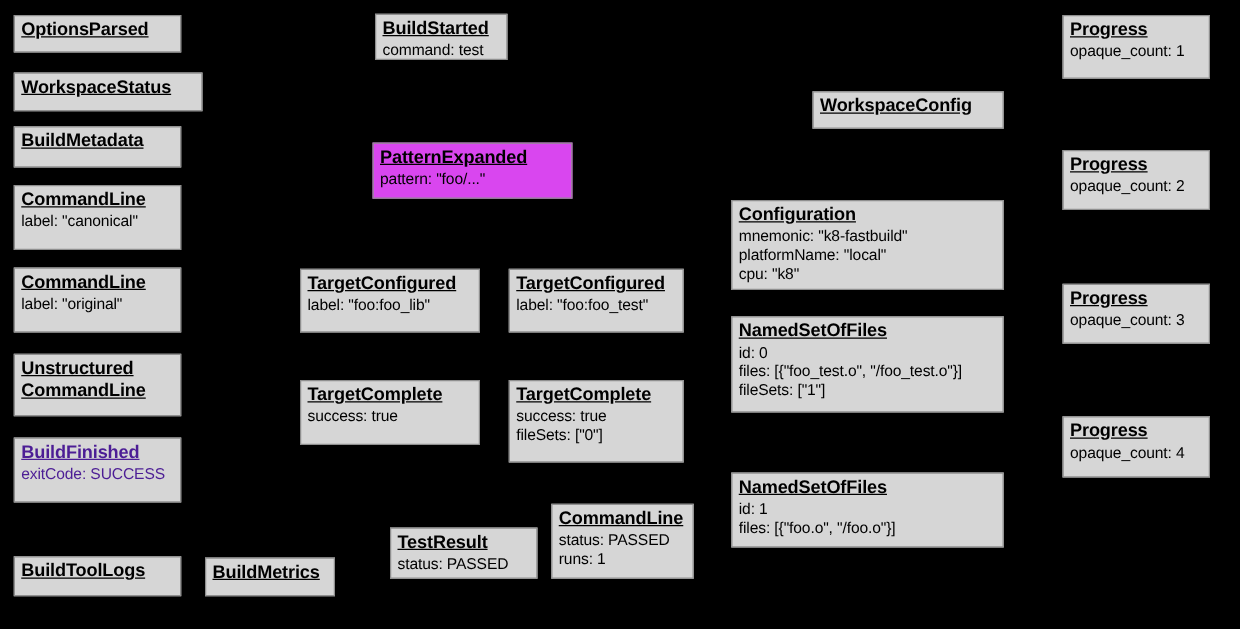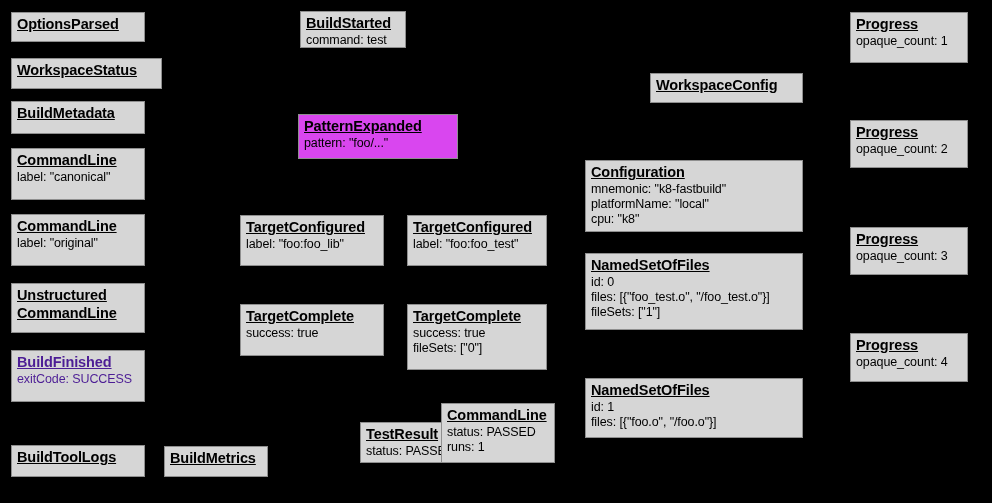--- a/index.html
+++ b/index.html
@@ -119,21 +119,21 @@
         <span class="node-field">success: true</span>
       </span>
     </div>
     <div class="node" style="left: 407px; top: 304px; width: 140px; height: 66px; background: rgb(214, 214, 214); border-color: rgb(143, 143, 143); color: rgb(0, 0, 0);">
       <span class="node-title">TargetComplete</span>
       <span class="node-fields">
         <span class="node-field">success: true</span>
         <span class="node-field">fileSets: ["0"]</span>
       </span>
     </div>
-    <div class="node" style="left: 312px; top: 422px; width: 118px; height: 41px; background: rgb(214, 214, 214); border-color: rgb(143, 143, 143); color: rgb(0, 0, 0); margin-left: 48px;">
+    <div class="node" style="left: 312px; top: 422px; width: 118px; height: 41px; background: rgb(214, 214, 214); border-color: rgb(143, 143, 143); color: rgb(0, 0, 0);">
       <span class="node-title">TestResult</span>
       <span class="node-fields">
         <span class="node-field">status: PASSED</span>
       </span>
     </div>
     <div class="node" style="left: 441px; top: 403px; width: 114px; height: 60px; background: rgb(214, 214, 214); border-color: rgb(143, 143, 143); color: rgb(0, 0, 0);">
       <span class="node-title">CommandLine</span>
       <span class="node-fields">
         <span class="node-field">status: PASSED</span>
         <span class="node-field">runs: 1</span>

